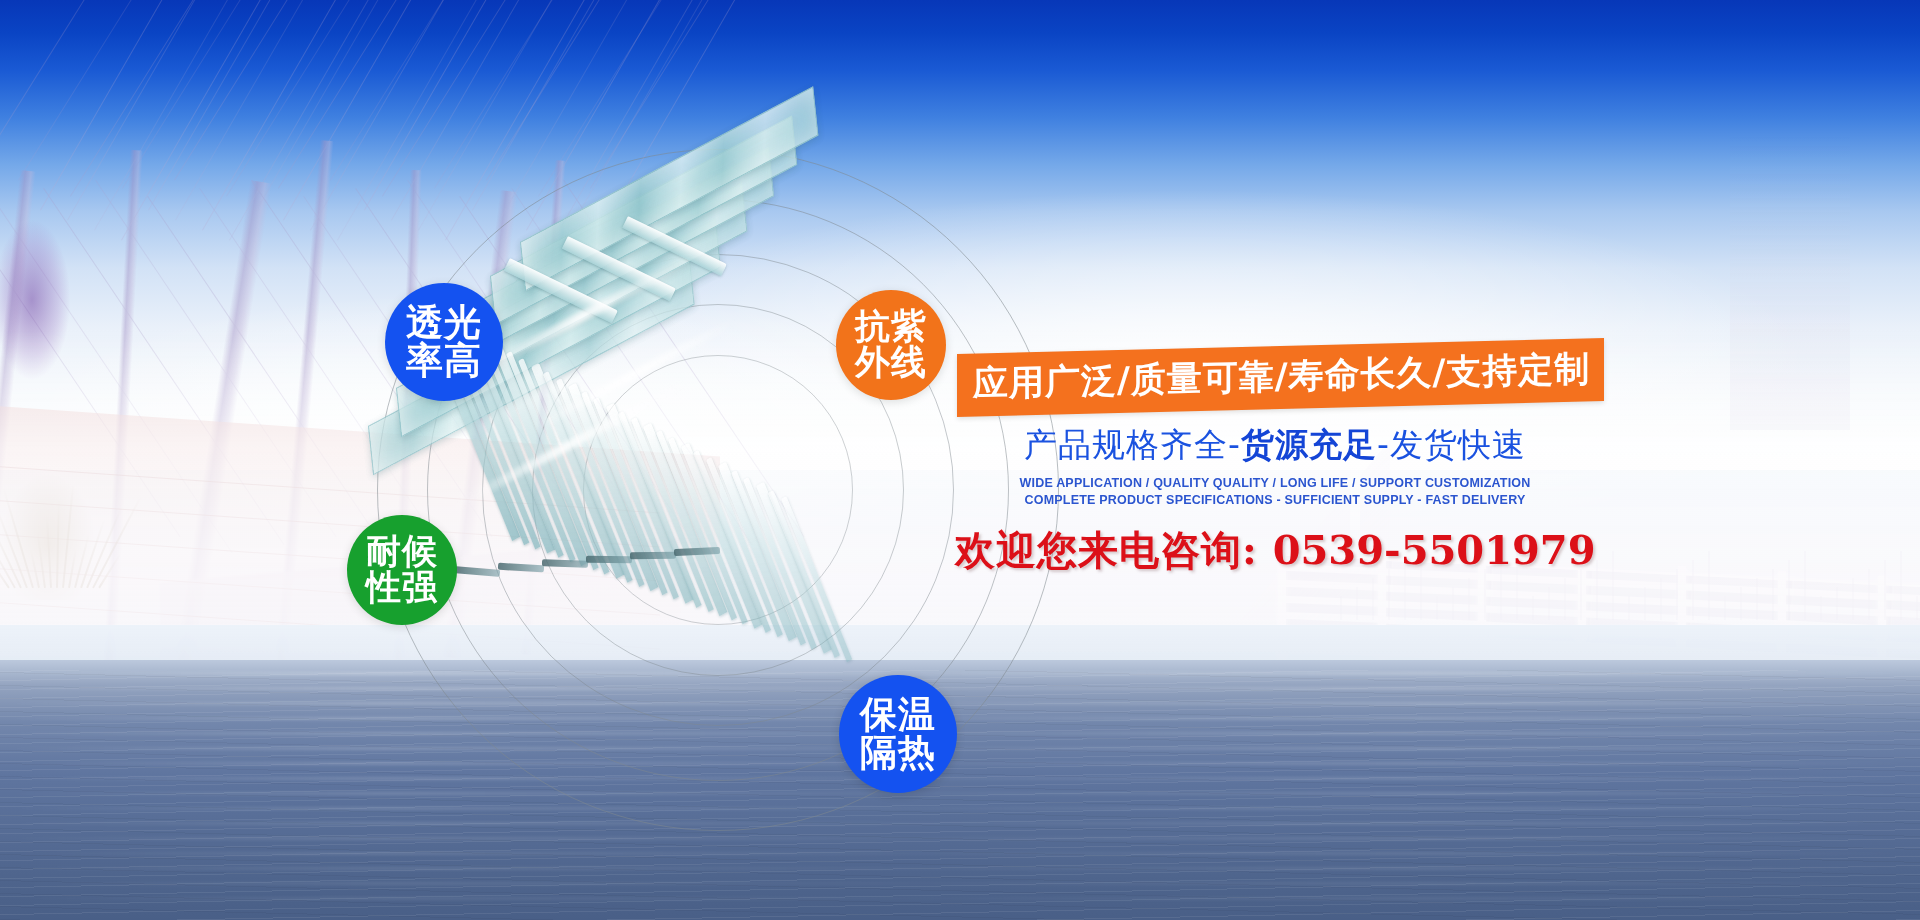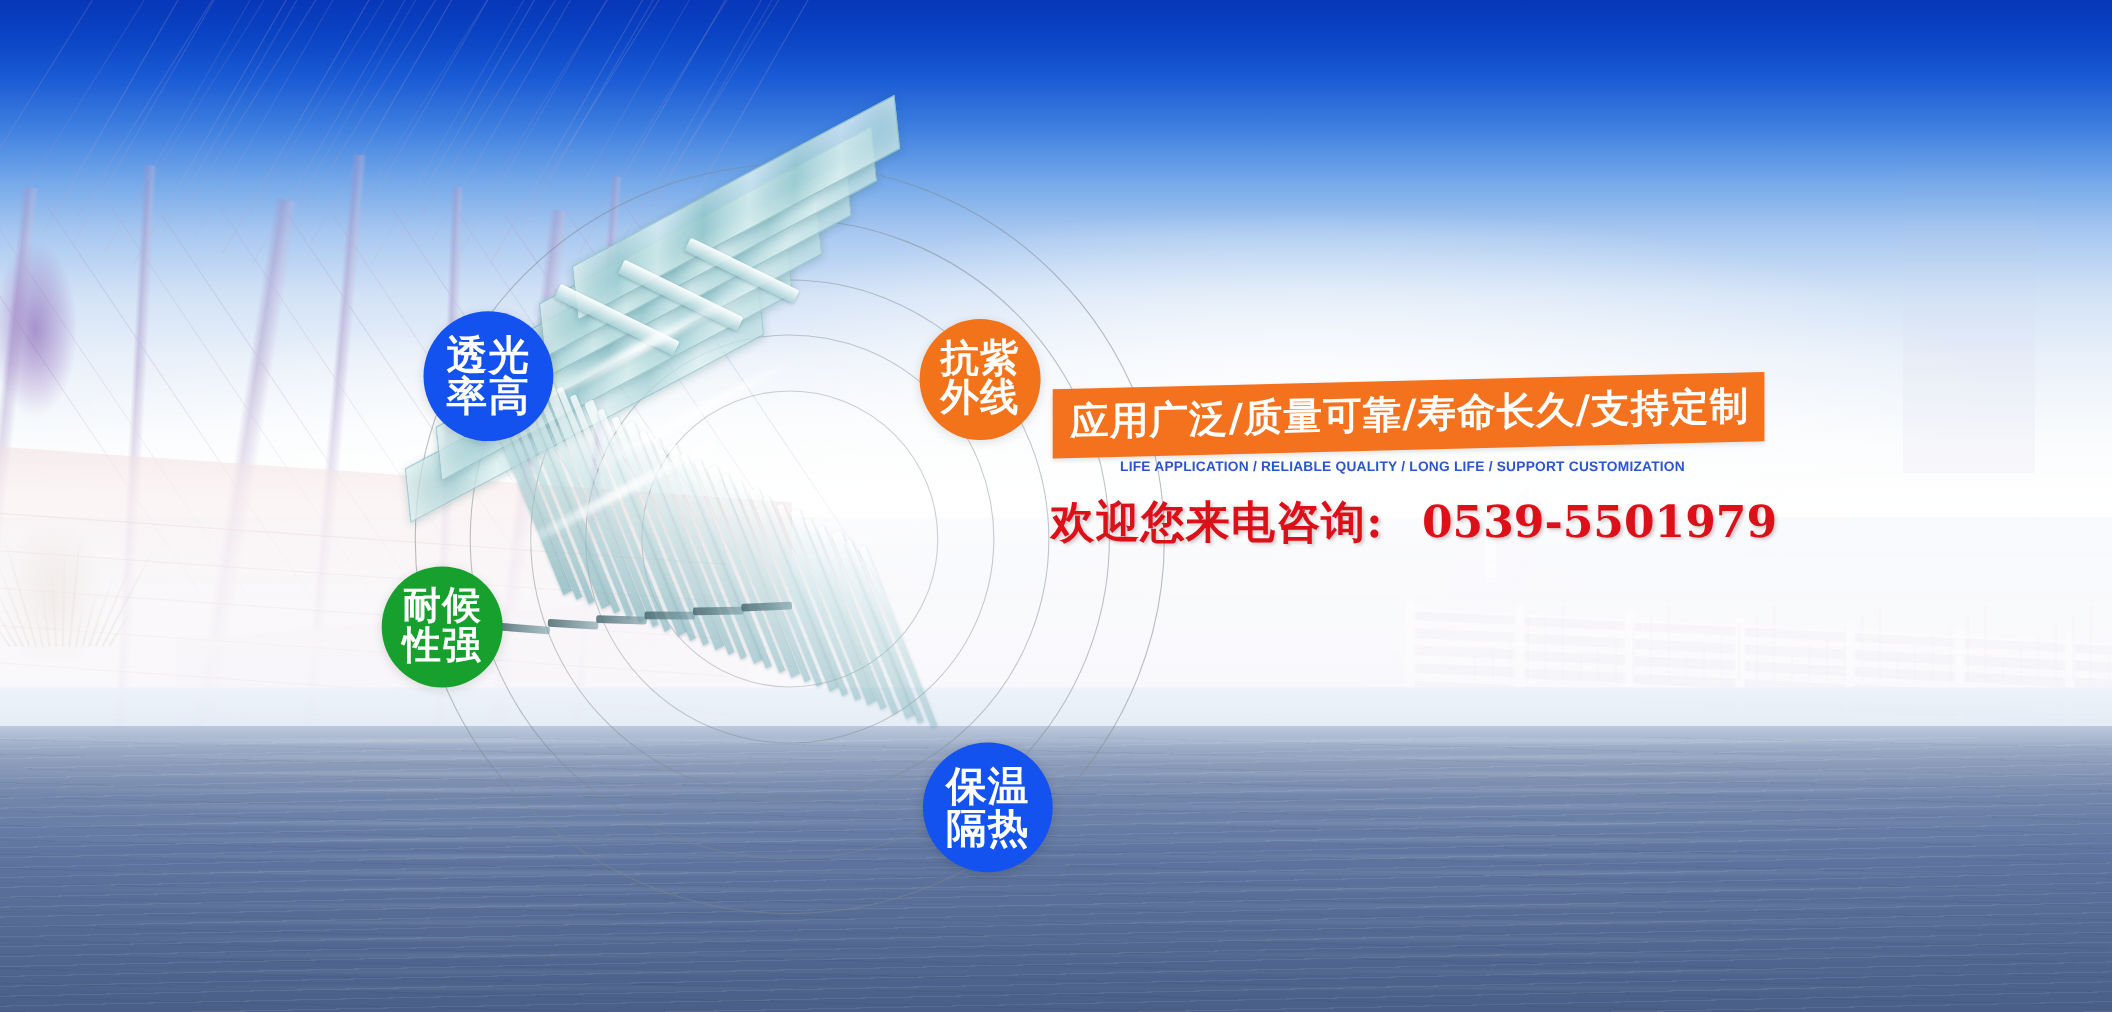--- a/index.html
+++ b/index.html
@@ -294,21 +294,21 @@
     text-align:center;
     width:640px;
     color:#dc1018;
     font-size:40px;
     font-weight:700;
     letter-spacing:1px;
     white-space:nowrap;
     font-family:"DejaVu Serif","Liberation Serif",serif;
     text-shadow:2px 2px 3px rgba(120,80,80,.30);
   }
-  .phone .num{font-family:"DejaVu Serif","Liberation Serif",serif;letter-spacing:0px;margin-left:20px;}
+  .phone .num{font-family:"DejaVu Serif","Liberation Serif",serif;letter-spacing:0px;}
 </style>
 </head>
 <body>
 
 <div id="banner">
 
   <div class="sky"></div>
   <div class="sky-soft"></div>
 
   <div class="arch" id="arch">
@@ -558,20 +558,22 @@
         <span>隔热</span>
       </div>
     </div>
 
   <div class="copy">
 
 
 
     <div class="orangebar">应用广泛/质量可靠/寿命长久/支持定制</div>
 
-
-    <div class="eng l1">LIFE APPLICATION / RELIABLE QUALITY / LONG LIFE / SUPPORT CUSTOMIZATION</div>
+    <div class="subline"><span>产品规格齐全-</span><b>货源充足</b><span>-发货快速</span></div>
+
+    <div class="eng l1">WIDE APPLICATION / QUALITY QUALITY / LONG LIFE / SUPPORT CUSTOMIZATION</div>
+    <div class="eng l2">COMPLETE PRODUCT SPECIFICATIONS - SUFFICIENT SUPPLY - FAST DELIVERY</div>
 
     <div class="phone"><span>欢迎您来电咨询:</span> <span class="num">0539-5501979</span></div>
 
   </div>
 
 </div>
 
 </body></html>

